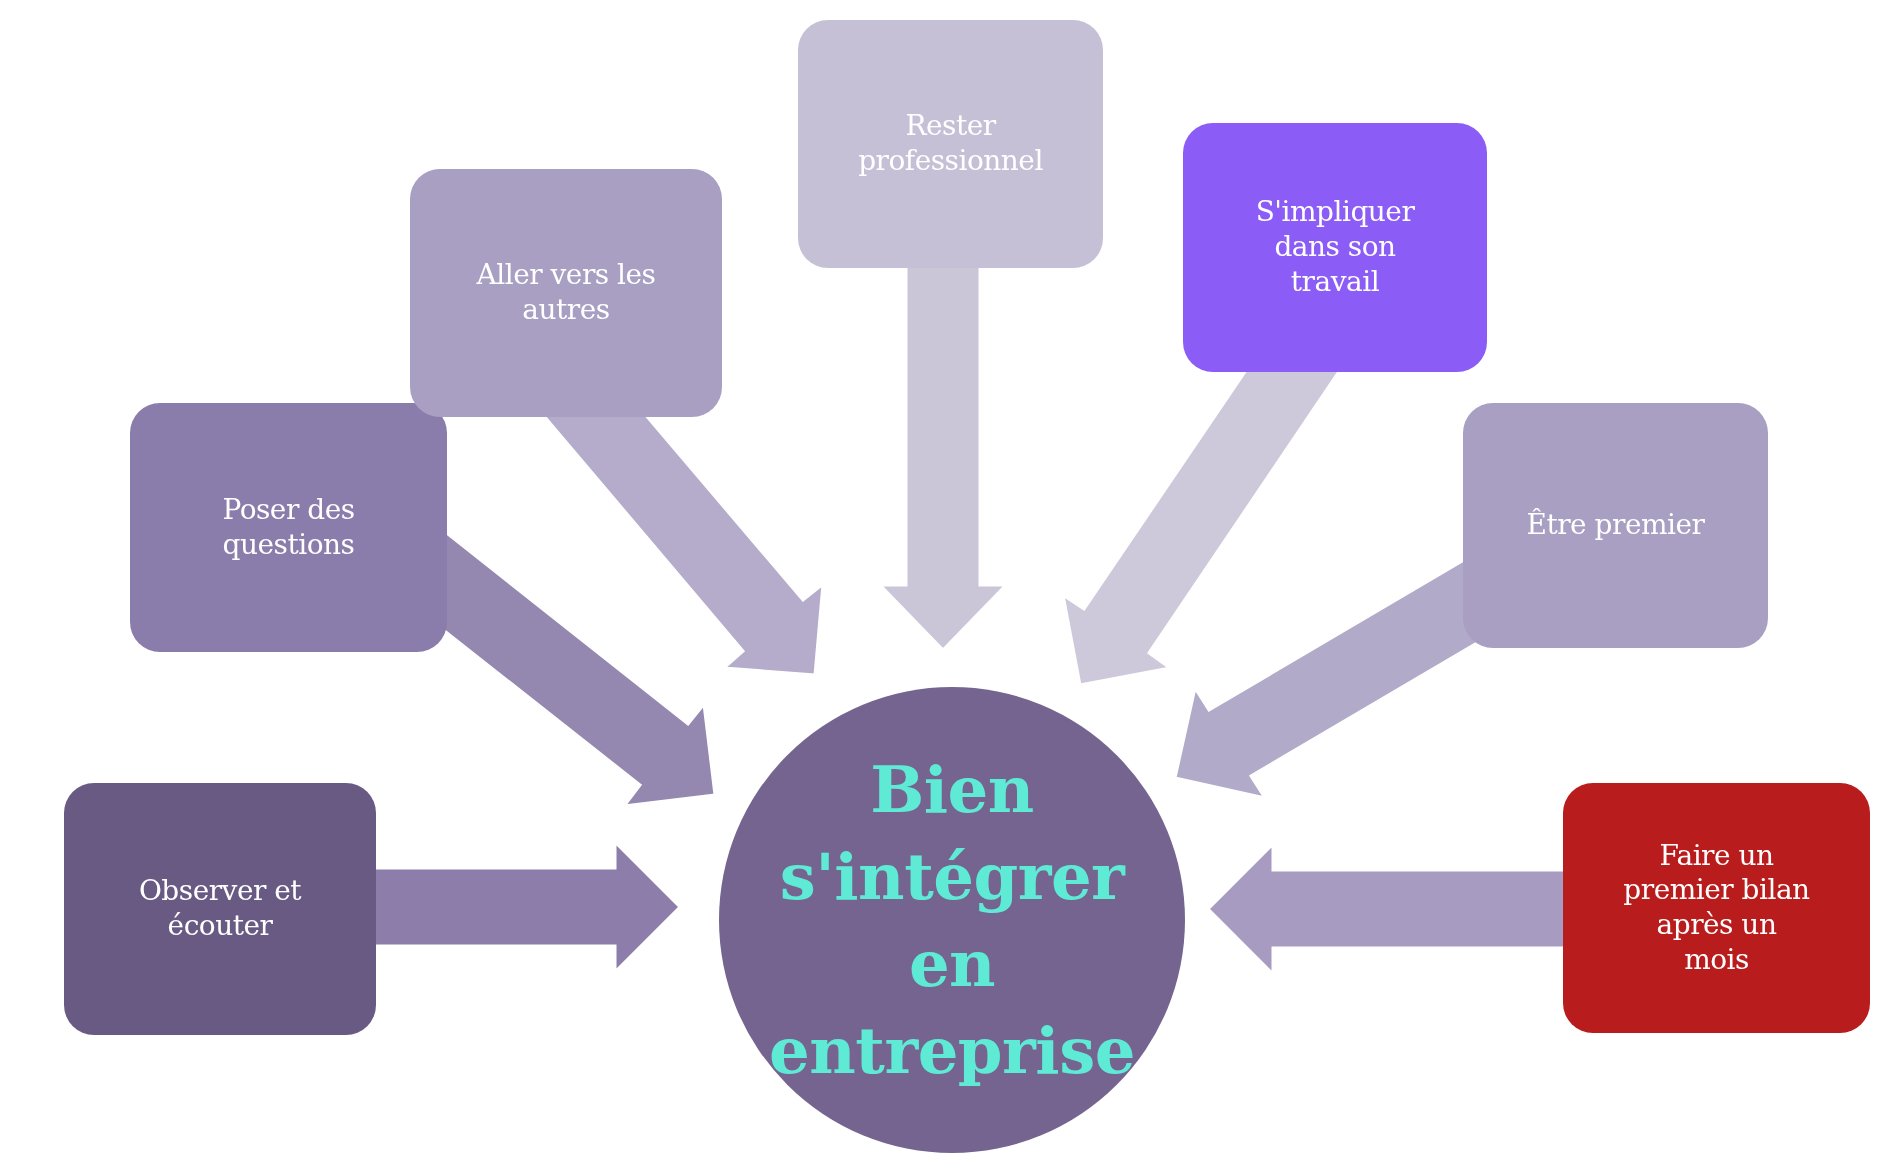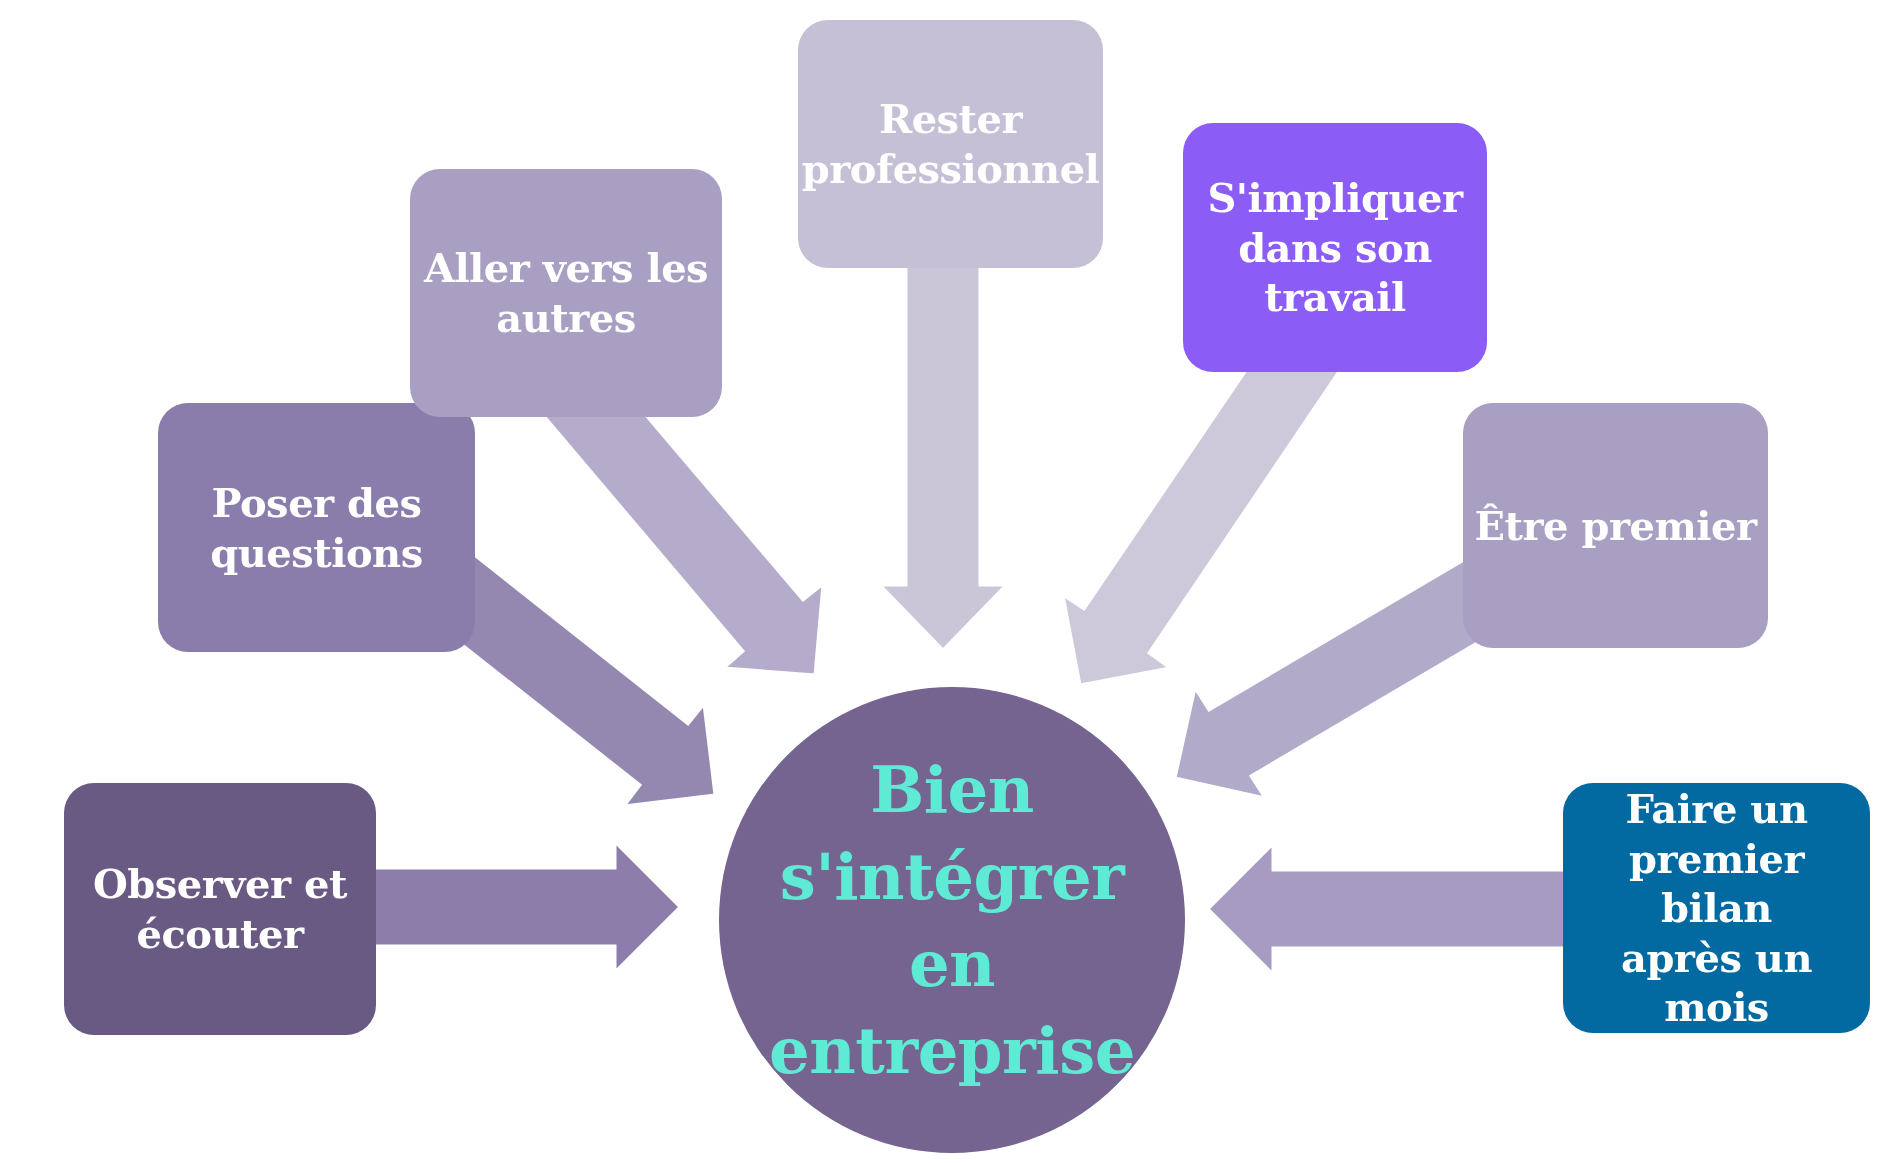--- a/index.html
+++ b/index.html
@@ -22,22 +22,22 @@
     display: flex;
     align-items: center;
     justify-content: center;
     text-align: center;
     box-sizing: border-box;
     padding: 8px;
   }
   .node-label {
     white-space: pre-line;
     color: #ffffff;
-    font-weight: bold;
-    font-size: 40px;
+    font-weight: normal;
+    font-size: 28px;
     line-height: 1.24;
     letter-spacing: -0.5px;
   }
   #node-observer     { left: 28px;   top: 783px; width: 312px; height: 252px; }
   #node-poser        { left: 130px;  top: 403px; width: 317px; height: 249px; }
   #node-aller        { left: 410px;  top: 122px; width: 312px; height: 248px; }
   #node-rester       { left: 798px;  top: 20px;  width: 305px; height: 248px; }
   #node-simpliquer   { left: 1183px; top: 123px; width: 304px; height: 249px; }
   #node-etre         { left: 1463px; top: 403px; width: 305px; height: 245px; }
   #node-faire        { left: 1563px; top: 783px; width: 307px; height: 250px; }
@@ -87,21 +87,21 @@
 s'intégrer
 en
 entreprise</div>
   </div>
 
   <div id="node-observer" class="node" style="background-color: rgb(105, 90, 132); margin-left: 36px;">
     <div class="node-label">Observer et
 écouter</div>
   </div>
 
-  <div id="node-poser" class="node" style="background-color: rgb(139, 125, 171); margin-left: 28px;">
+  <div id="node-poser" class="node" style="background-color: rgb(139, 125, 171);">
     <div class="node-label">Poser des
 questions</div>
   </div>
 
   <div id="node-aller" class="node" style="background-color: rgb(168, 159, 195); margin-top: 47px;">
     <div class="node-label">Aller vers les
 autres</div>
   </div>
 
   <div id="node-rester" class="node" style="background-color: rgb(198, 192, 214);">
@@ -112,20 +112,20 @@
   <div id="node-simpliquer" class="node" style="background-color: #8b5cf6;">
     <div class="node-label">S'impliquer
 dans son
 travail</div>
   </div>
 
   <div id="node-etre" class="node" style="background-color: rgb(168, 159, 195);">
     <div class="node-label">Être premier</div>
   </div>
 
-  <div id="node-faire" class="node" style="background-color: #0369a1;">
+  <div id="node-faire" class="node" style="background-color: #b91c1c;">
     <div class="node-label">Faire un
 premier bilan
 après un
 mois</div>
   </div>
 
 </div>
 
 </body></html>

